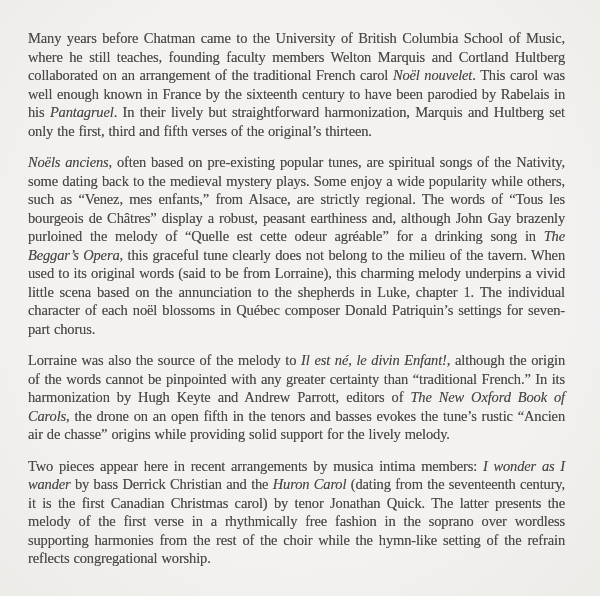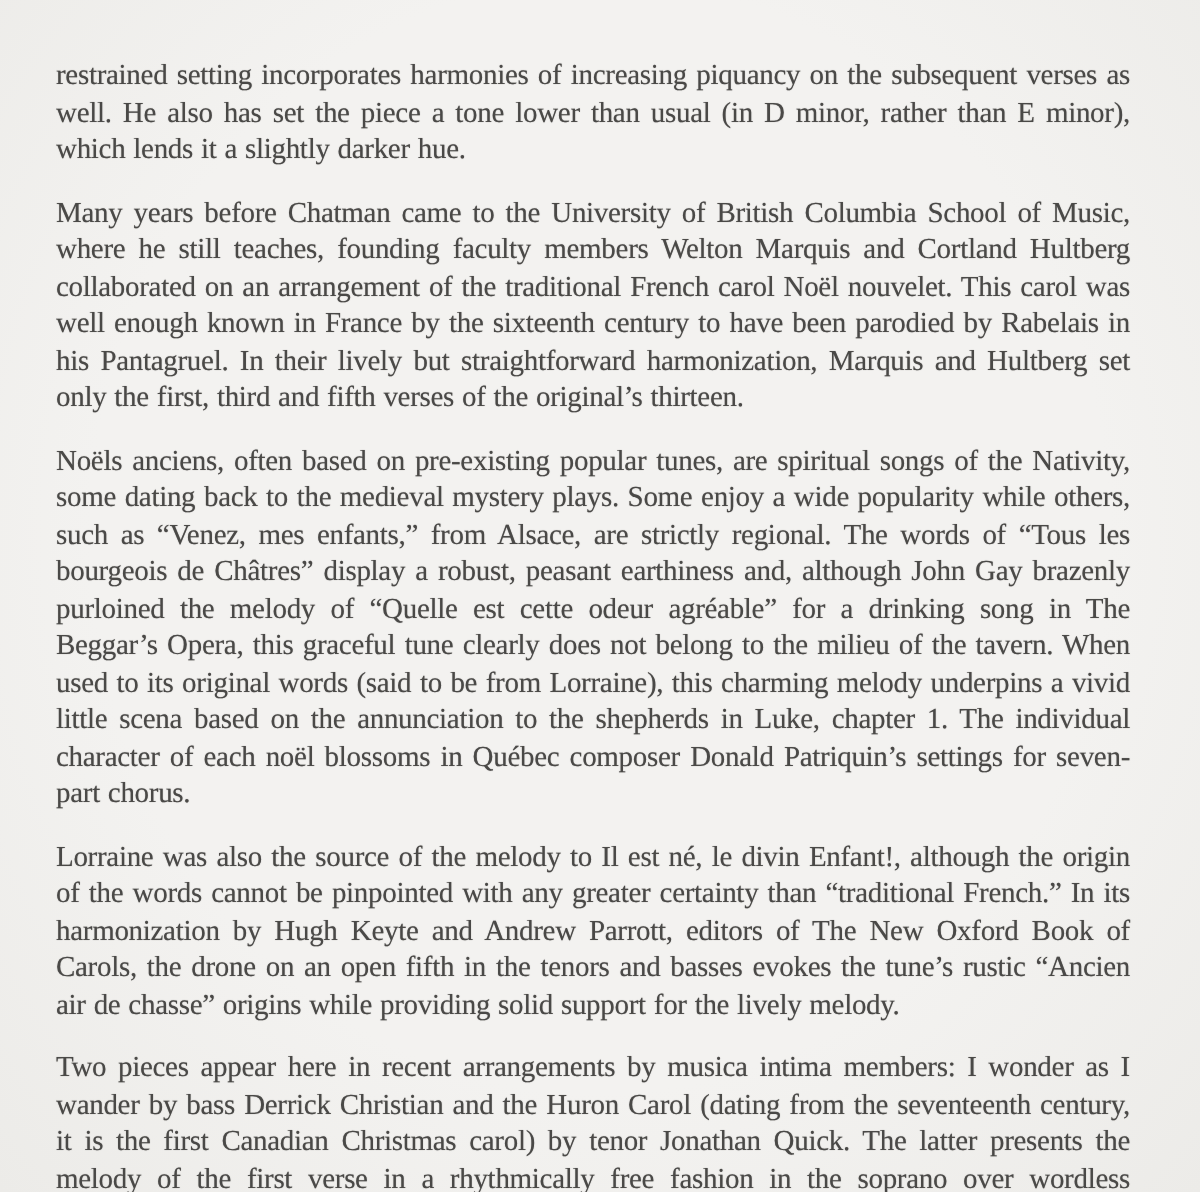--- a/index.html
+++ b/index.html
@@ -27,26 +27,26 @@
     word-spacing: 0.5px;
   }
   .page p {
     margin: 0 0 13px 0;
     text-shadow: 0 0 0.5px rgba(74, 73, 71, 0.55);
   }
   .page p:last-child {
     margin-bottom: 0;
   }
   .page .run-italic {
+    font-style: italic;
   }
 </style>
 </head>
 <body>
 
 <div class="page" style="color: rgb(74, 73, 71);">
   <div id="text-block">
-      <p><span class="run-roman">restrained setting incorporates harmonies of increasing piquancy on the subsequent verses as well. He also has set the piece a tone lower than usual (in D minor, rather than E minor), which lends it a slightly darker hue.</span></p>
       <p><span class="run-roman">Many years before Chatman came to the University of British Columbia School of Music, where he still teaches, founding faculty members Welton Marquis and Cortland Hultberg collaborated on an arrangement of the traditional French carol </span><span class="run-italic">Noël nouvelet</span><span class="run-roman">. This carol was well enough known in France by the sixteenth century to have been parodied by Rabelais in his </span><span class="run-italic">Pantagruel</span><span class="run-roman">. In their lively but straightforward harmonization, Marquis and Hultberg set only the first, third and fifth verses of the original’s thirteen.</span></p>
       <p><span class="run-italic">Noëls anciens</span><span class="run-roman">, often based on pre-existing popular tunes, are spiritual songs of the Nativity, some dating back to the medieval mystery plays. Some enjoy a wide popularity while others, such as “Venez, mes enfants,” from Alsace, are strictly regional. The words of “Tous les bourgeois de Châtres” display a robust, peasant earthiness and, although John Gay brazenly purloined the melody of “Quelle est cette odeur agréable” for a drinking song in </span><span class="run-italic">The Beggar’s Opera</span><span class="run-roman">, this graceful tune clearly does not belong to the milieu of the tavern. When used to its original words (said to be from Lorraine), this charming melody underpins a vivid little scena based on the annunciation to the shepherds in Luke, chapter 1. The individual character of each noël blossoms in Québec composer Donald Patriquin’s settings for seven-part chorus.</span></p>
       <p><span class="run-roman">Lorraine was also the source of the melody to </span><span class="run-italic">Il est né, le divin Enfant!</span><span class="run-roman">, although the origin of the words cannot be pinpointed with any greater certainty than “traditional French.” In its harmonization by Hugh Keyte and Andrew Parrott, editors of </span><span class="run-italic">The New Oxford Book of Carols</span><span class="run-roman">, the drone on an open fifth in the tenors and basses evokes the tune’s rustic “Ancien air de chasse” origins while providing solid support for the lively melody.</span></p>
       <p><span class="run-roman">Two pieces appear here in recent arrangements by musica intima members: </span><span class="run-italic">I wonder as I wander</span><span class="run-roman"> by bass Derrick Christian and the </span><span class="run-italic">Huron Carol</span><span class="run-roman"> (dating from the seventeenth century, it is the first Canadian Christmas carol) by tenor Jonathan Quick. The latter presents the melody of the first verse in a rhythmically free fashion in the soprano over wordless supporting harmonies from the rest of the choir while the hymn-like setting of the refrain reflects congregational worship.</span></p>
     </div>
 </div>
 
 </body></html>

